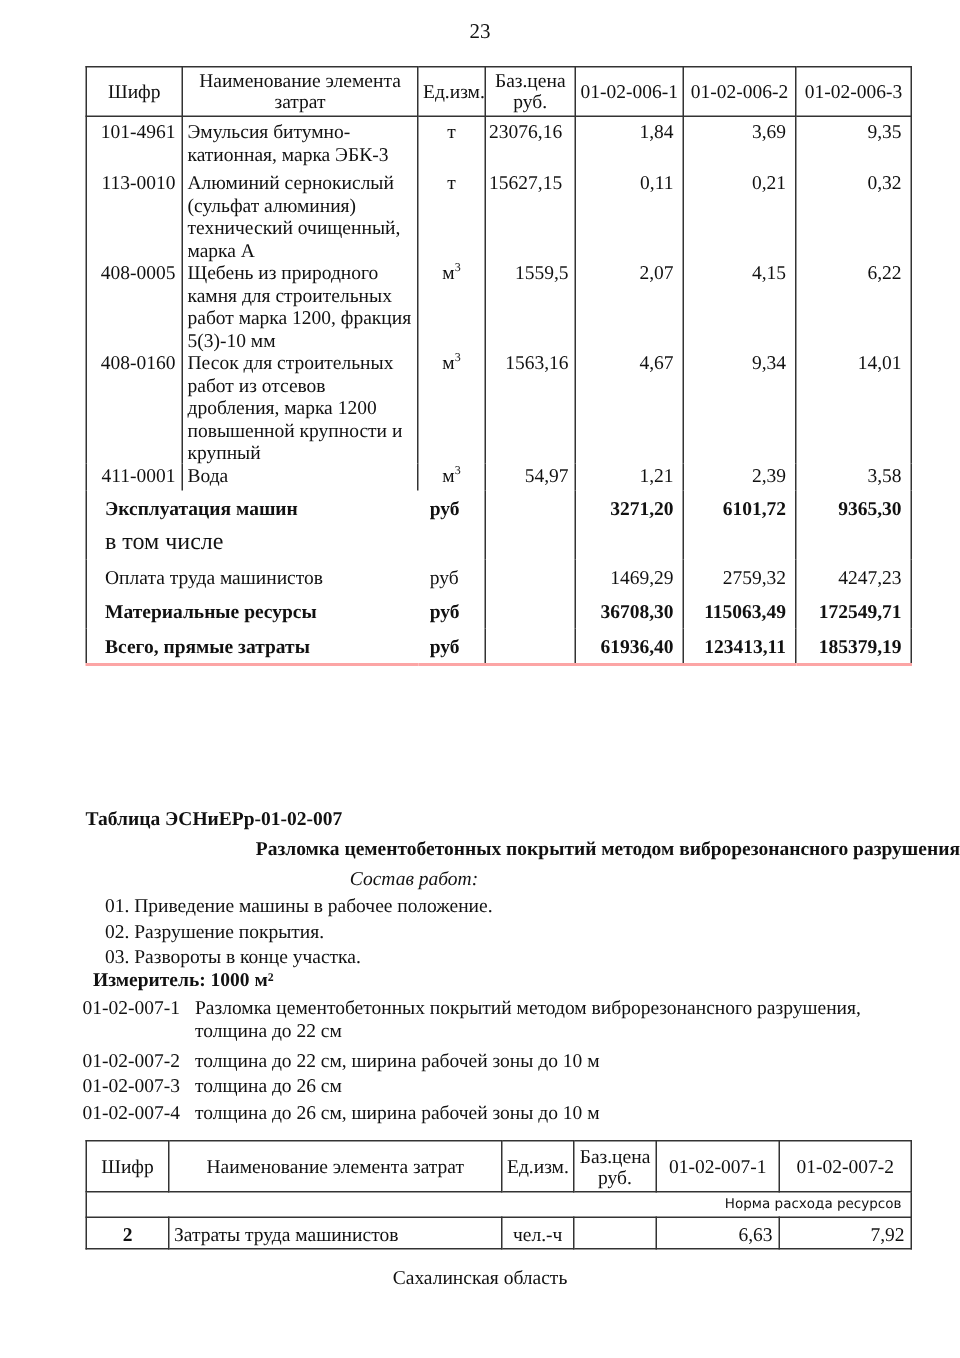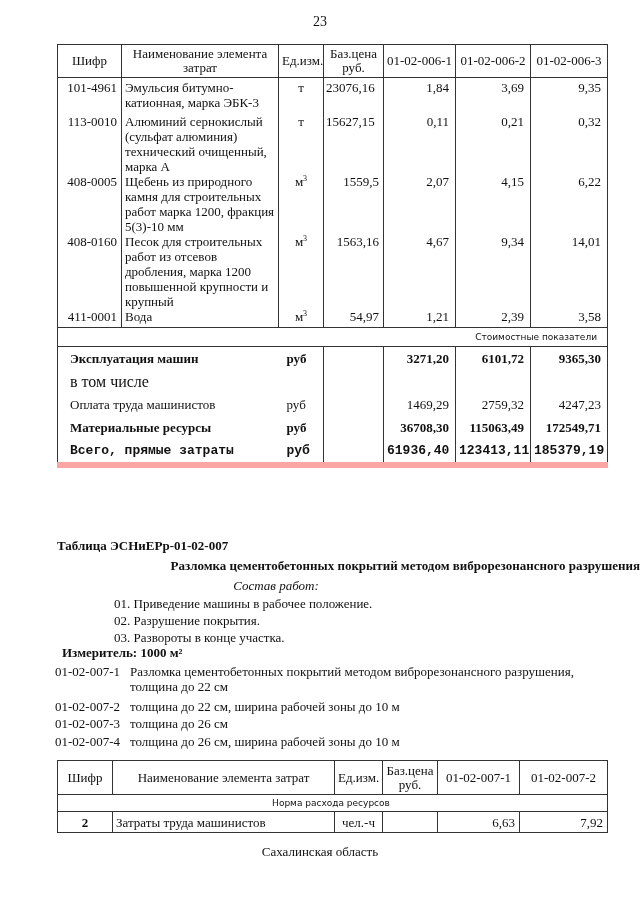--- a/index.html
+++ b/index.html
@@ -18,35 +18,35 @@
   #t1 .res td.unit { text-align: center; }
   #t1 .res td.num { text-align: right; padding-right: 6px; }
   #t1 .res td.price { text-align: right; padding-right: 4px; }
   #t1 .res td.price.left { text-align: left; padding-left: 2px; }
   #t1 .caption td { border: 1px solid #333; text-align: right; font-family: "DejaVu Sans", sans-serif; font-size: 9px; height: 18px; vertical-align: middle; padding-right: 10px; }
   #t1 .cost td { border-left: 1px solid #333; border-right: 1px solid #333; height: 23px; vertical-align: middle; }
   #t1 .cost td.lbl { border-right: none; padding-left: 12px; }
   #t1 .cost td.u { border-left: none; padding-left: 8px; }
   #t1 .cost td.num { text-align: right; padding-right: 6px; }
   #t1 .cost.bold td { font-weight: bold; }
-  #t1 .cost.last td { border-bottom: 6px solid #fca5a5; font-family: Liberation Mono, monospace; }
+  #t1 .cost.last td { border-bottom: 2px solid #fca5a5; }
 
   .tbl-title { position: absolute; left: 57px; top: 538px; font-weight: bold; font-size: 13px; }
   .tbl-sub { position: absolute; left: 0; width: 640px; top: 558px; text-align: right; font-weight: bold; font-size: 13px; }
   .works { position: absolute; left: 0; width: 552px; top: 578px; text-align: center; font-style: italic; font-size: 13px; }
-  .step { position: absolute; left: 70px; font-size: 13px; margin-left: 44px; }
+  .step { position: absolute; left: 70px; font-size: 13px; }
   .measure { position: absolute; left: 62px; top: 645px; font-weight: bold; font-size: 13px; }
   .variant { position: absolute; left: 55px; font-size: 13px; display: flex; }
   .variant .vc { width: 75px; }
   .variant .vt { width: 460px; line-height: 15px; }
 
   
   #t2 { left: 57px; top: 760px; width: 550px; }
   #t2 .hdr th { border: 1px solid #333; text-align: center; vertical-align: middle; height: 33px; line-height: 14px; }
-  #t2 .caption td { border: 1px solid #333; text-align: center; font-family: "DejaVu Sans", sans-serif; font-size: 9px; height: 16px; vertical-align: middle; padding-right: 6px; }
+  #t2 .caption td { border: 1px solid #333; text-align: right; font-family: "DejaVu Sans", sans-serif; font-size: 9px; height: 16px; vertical-align: middle; padding-right: 6px; }
   #t2 .row td { border: 1px solid #333; height: 20px; vertical-align: middle; }
   #t2 .row td.code { text-align: center; font-weight: bold; }
   #t2 .row td.unit { text-align: center; }
   #t2 .row td.num { text-align: right; padding-right: 4px; }
 
   .footer { position: absolute; top: 844px; left: 0; width: 640px; text-align: center; font-size: 13px; }
   sup { font-size: 8px; line-height: 0; }
 </style>
 </head>
 <body>
@@ -111,23 +111,20 @@
   </tr>
   <tr class="res">
     <td class="code">411-0001</td>
     <td style="height:18px">Вода</td>
     <td class="unit"><span>м</span><sup>3</sup></td>
     <td class="price">54,97</td>
     <td class="num">1,21</td>
     <td class="num">2,39</td>
     <td class="num">3,58</td>
   </tr>
-  <tr class="caption">
-    <td colspan="7">Стоимостные показатели</td>
-  </tr>
   <tr class="cost bold">
     <td class="lbl" colspan="2">Эксплуатация машин</td>
     <td class="u">руб</td>
     <td></td>
     <td class="num">3271,20</td>
     <td class="num">6101,72</td>
     <td class="num">9365,30</td>
   </tr>
   <tr class="cost">
     <td class="lbl" colspan="2" style="font-size:16px">в том числе</td>

